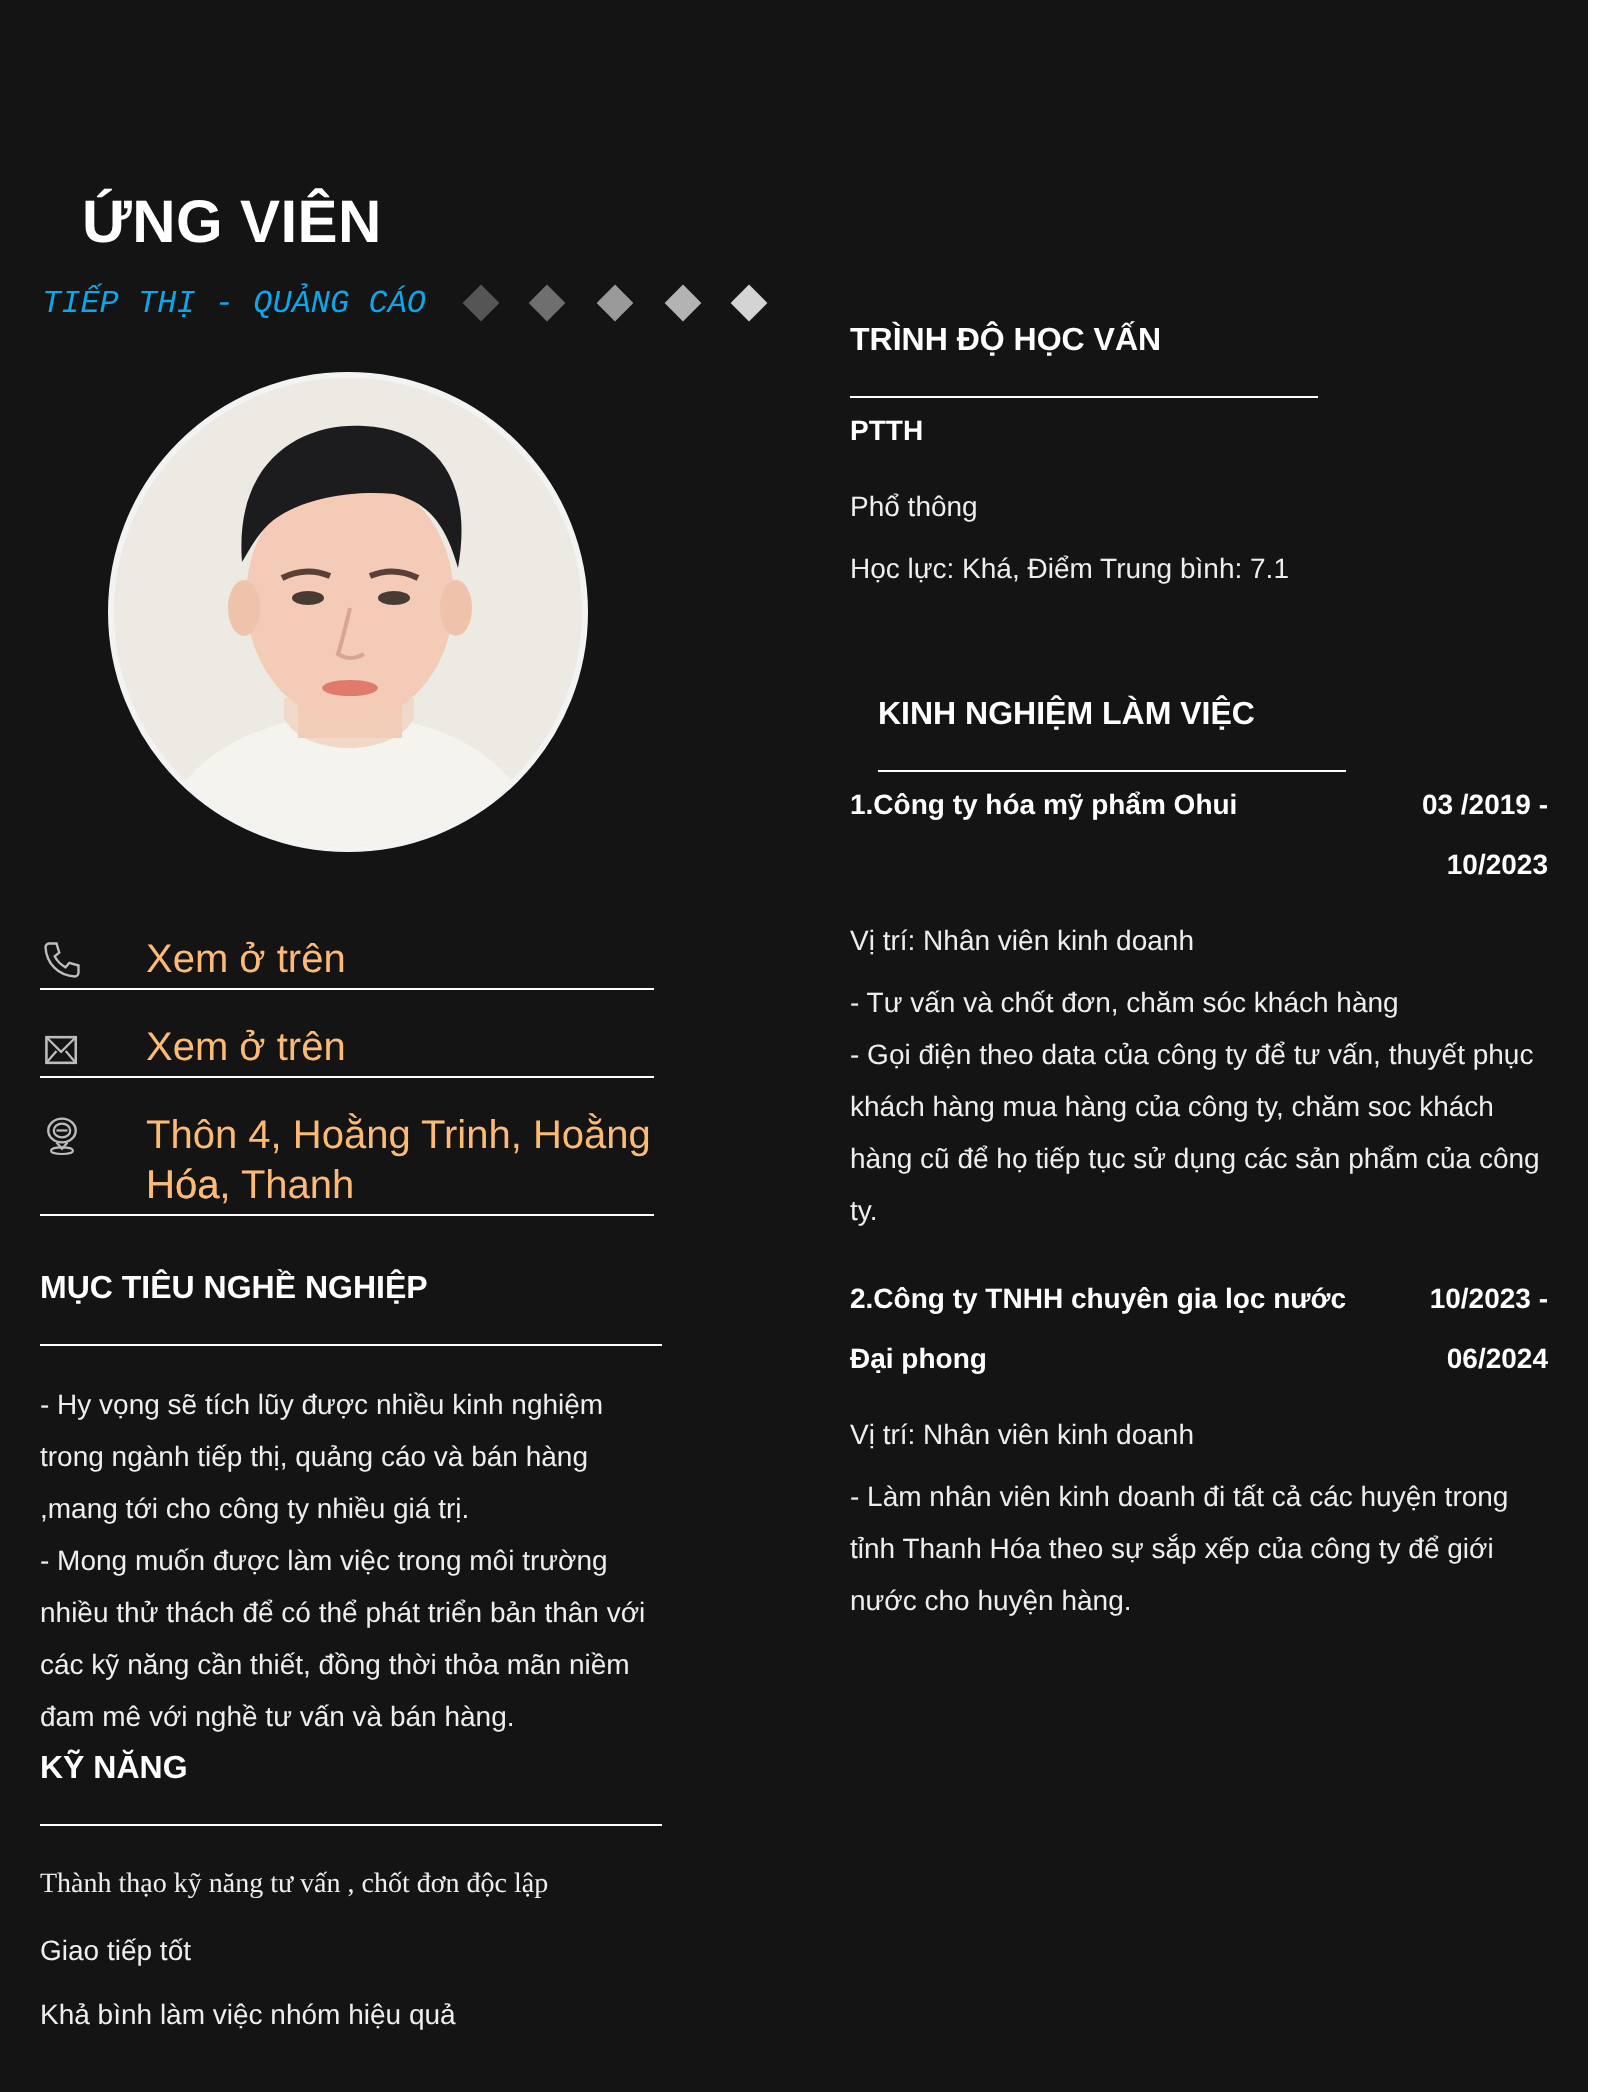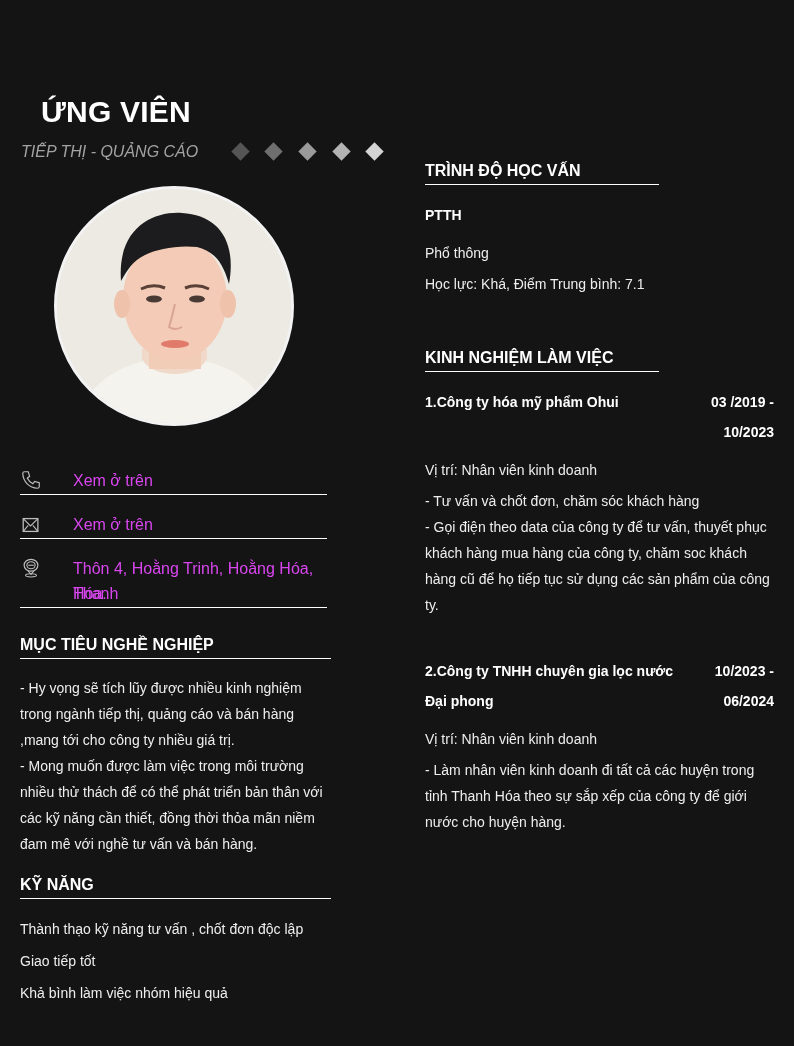--- a/index.html
+++ b/index.html
@@ -4,31 +4,31 @@
 <style>
   html, body { margin: 0; padding: 0; background: #ffffff; }
   body { width: 800px; height: 1046px; overflow: hidden; position: relative; }
   .page {
     position: absolute; left: 0; top: 0; width: 794px; height: 1046px;
     background: #141414; color: #ffffff;
     font-family: "Liberation Sans", "DejaVu Sans", sans-serif;
   }
   .abs { position: absolute; }
   .name { left: 20px; top: 92px; font-size: 30px; font-weight: bold; letter-spacing: 0.2px; line-height: 40px; margin-left: 21px; }
-  .role { left: 21px; top: 141px; font-size: 16px; font-style: italic; line-height: 22px; color: #a3a3a3; }
+  .role { left: 21px; top: 141px; font-size: 16px; font-style: italic; line-height: 22px; color: #0ea5e9; font-family: Liberation Mono, monospace; }
   .diamonds { left: 231px; top: 142px; width: 160px; height: 20px; }
   .diamond { position: absolute; top: 3px; width: 13px; height: 13px; transform: rotate(45deg); }
   .photo-wrap {
     left: 54px; top: 186px; width: 234px; height: 234px; border-radius: 50%;
     border: 3px solid #f3f3f3; overflow: hidden; background: #ebe9e0;
   }
   .contact-row { left: 20px; width: 307px; border-bottom: 1.5px solid #ffffff; }
   .contact-icon { position: absolute; left: 0; width: 22px; height: 22px; }
-  .contact-text { position: absolute; left: 53px; font-size: 16px; line-height: 25px; color: #d946ef; }
-  .section-title { font-size: 16px; font-weight: bold; line-height: 22px; padding-bottom: 2px; border-bottom: 1.5px solid #ffffff; }
+  .contact-text { position: absolute; left: 53px; font-size: 20px; line-height: 25px; color: #fdba74; }
+  .section-title { font-size: 16px; font-weight: bold; line-height: 22px; padding-bottom: 16px; border-bottom: 1.5px solid #ffffff; }
   .body-text { font-size: 14px; line-height: 26px; color: #eeeeee; }
   .job-title { font-size: 14px; font-weight: bold; line-height: 30px; }
   .job-date { font-size: 14px; font-weight: bold; line-height: 30px; text-align: right; }
 </style>
 </head>
 <body>
 
 <div class="page">
 
   <div class="abs name">ỨNG VIÊN</div>
@@ -105,56 +105,56 @@
       <div class="body-text">- Mong muốn được làm việc trong môi trường</div>
       <div class="body-text">nhiều thử thách để có thể phát triển bản thân với</div>
       <div class="body-text">các kỹ năng cần thiết, đồng thời thỏa mãn niềm</div>
       <div class="body-text">đam mê với nghề tư vấn và bán hàng.</div>
     </div>
   </div>
 
   <div class="abs" style="left:20px;top:874px;width:311px;">
     <div class="section-title">KỸ NĂNG</div>
     <div style="margin-top:14px;">
-      <div class="body-text" style="line-height:32px;">Thành thạo kỹ năng tư vấn , chốt đơn độc lập</div>
+      <div class="body-text" style="line-height:32px;font-family:Liberation Serif, serif;">Thành thạo kỹ năng tư vấn , chốt đơn độc lập</div>
       <div class="body-text" style="line-height:32px;">Giao tiếp tốt</div>
       <div class="body-text" style="line-height:32px;">Khả bình làm việc nhóm hiệu quả</div>
     </div>
   </div>
 
   <div class="abs" style="left:425px;top:160px;width:234px;">
     <div class="section-title">TRÌNH ĐỘ HỌC VẤN</div>
   </div>
   <div class="abs" style="left:425px;top:204px;width:350px;">
     <div class="job-title" style="line-height:22px;">PTTH</div>
     <div class="body-text" style="margin-top:16px;line-height:22px;">Phổ thông</div>
     <div class="body-text" style="margin-top:9px;line-height:22px;">Học lực: Khá, Điểm Trung bình: 7.1</div>
   </div>
 
-  <div class="abs" style="left:425px;top:347px;width:234px;">
+  <div class="abs" style="left:439px;top:347px;width:234px;">
     <div class="section-title">KINH NGHIỆM LÀM VIỆC</div>
   </div>
 
   <div class="abs" style="left:425px;top:387px;width:349px;">
     <div style="position:relative;height:60px;">
       <div class="job-title abs" style="left:0;top:0;text-align:right;">1.Công ty hóa mỹ phẩm Ohui</div>
       <div class="job-date abs" style="right:0;top:0;">03 /2019 -</div>
       <div class="job-date abs" style="right:0;top:30px;">10/2023</div>
     </div>
     <div class="body-text" style="margin-top:10px;line-height:26px;">Vị trí: Nhân viên kinh doanh</div>
     <div style="margin-top:5px;">
       <div class="body-text">- Tư vấn và chốt đơn, chăm sóc khách hàng</div>
       <div class="body-text">- Gọi điện theo data của công ty để tư vấn, thuyết phục</div>
       <div class="body-text">khách hàng mua hàng của công ty, chăm soc khách</div>
       <div class="body-text">hàng cũ để họ tiếp tục sử dụng các sản phẩm của công</div>
       <div class="body-text">ty.</div>
     </div>
   </div>
 
-  <div class="abs" style="left:425px;top:656px;width:349px;">
+  <div class="abs" style="left:425px;top:634px;width:349px;">
     <div style="position:relative;height:60px;">
       <div class="job-title abs" style="left:0;top:0;">2.Công ty TNHH chuyên gia lọc nước</div>
       <div class="job-title abs" style="left:0;top:30px;">Đại phong</div>
       <div class="job-date abs" style="right:0;top:0;">10/2023 -</div>
       <div class="job-date abs" style="right:0;top:30px;">06/2024</div>
     </div>
     <div class="body-text" style="margin-top:10px;line-height:26px;">Vị trí: Nhân viên kinh doanh</div>
     <div style="margin-top:5px;">
       <div class="body-text">- Làm nhân viên kinh doanh đi tất cả các huyện trong</div>
       <div class="body-text">tỉnh Thanh Hóa theo sự sắp xếp của công ty để giới</div>

